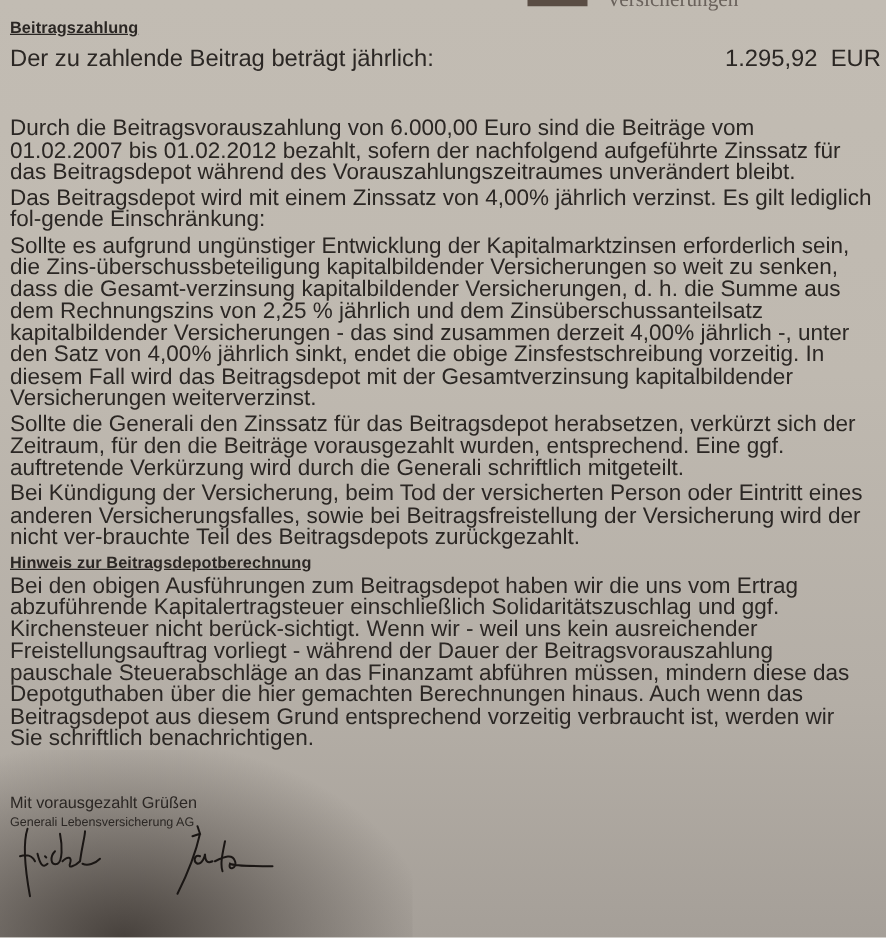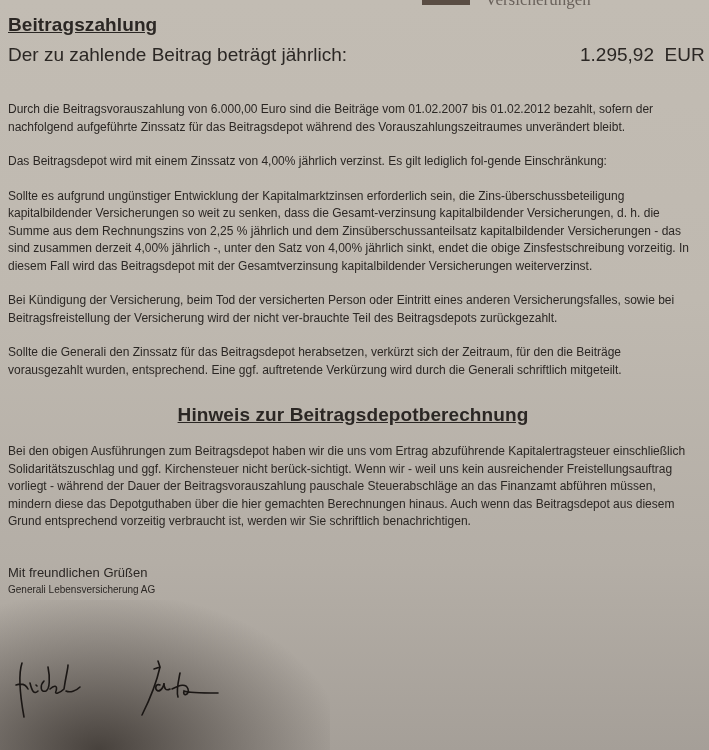--- a/index.html
+++ b/index.html
@@ -10,54 +10,54 @@
     color: #2b2724;
   }
   .vignette {
     position: absolute; left: 0; top: 600px; width: 330px; height: 150px;
     background: radial-gradient(ellipse at 30% 100%, rgba(40,34,30,0.75) 0%, rgba(60,54,50,0.35) 45%, rgba(0,0,0,0) 75%);
     pointer-events: none;
   }
   .logo-block { position: absolute; left: 422px; top: 0; width: 48px; height: 5px; background: #5a4d44; }
   .logo-text { position: absolute; left: 485px; top: -10px; font-family: "Liberation Serif", serif; font-size: 17px; color: #6a625c; }
   .page { position: absolute; left: 8px; top: 14px; width: 690px; }
-  .heading { font-weight: bold; font-size: 19px; text-decoration: underline; margin: 0; letter-spacing: 0.1px; }
+  .heading { font-weight: bold; font-size: 13px; text-decoration: underline; margin: 0; letter-spacing: 0.1px; }
   .amount-row { position: relative; font-size: 19px; margin-top: 8px; height: 18px; }
   .amount-value { position: absolute; left: 572px; top: 0; }
-  p { margin: 0; font-size: 12px; line-height: 17.5px; }
+  p { margin: 0; font-size: 18px; line-height: 17.5px; }
   .p1 { margin-top: 39px; }
-  .gap { margin-top: 17px; }
-  .h2 { margin-top: 25px; text-align: center; }
+  .gap { margin-top: 3px; }
+  .h2 { margin-top: 3px; }
   .closing { margin-top: 33px; font-size: 13px; line-height: 17px; }
   .sig { position: absolute; top: 655px; }
 </style>
 </head>
 <body>
 
 <div class="vignette"></div>
 <div class="logo-block"></div>
 <div class="logo-text">Versicherungen</div>
 
 <div class="page">
   <h3 class="heading">Beitragszahlung</h3>
   <div class="amount-row">
     <span>Der zu zahlende Beitrag beträgt jährlich:</span>
     <span class="amount-value" style="white-space:pre">1.295,92  EUR</span>
   </div>
 
   <p class="p1">Durch die Beitragsvorauszahlung von 6.000,00  Euro sind die Beiträge vom 01.02.2007 bis 01.02.2012 bezahlt, sofern der nachfolgend aufgeführte Zinssatz für das Beitragsdepot während des Vorauszahlungszeitraumes unverändert bleibt.</p>
   <p class="gap">Das Beitragsdepot wird mit einem Zinssatz von 4,00% jährlich verzinst. Es gilt lediglich fol-gende Einschränkung:</p>
   <p class="gap">Sollte es aufgrund ungünstiger Entwicklung der Kapitalmarktzinsen erforderlich sein, die Zins-überschussbeteiligung kapitalbildender Versicherungen so weit zu senken, dass die Gesamt-verzinsung kapitalbildender Versicherungen, d.  h. die Summe aus dem Rechnungszins von 2,25  % jährlich und dem Zinsüberschussanteilsatz kapitalbildender Versicherungen -  das sind zusammen derzeit 4,00% jährlich -, unter den Satz von 4,00% jährlich sinkt, endet die obige Zinsfestschreibung vorzeitig. In diesem Fall wird das Beitragsdepot mit der Gesamtverzinsung kapitalbildender Versicherungen weiterverzinst.</p>
+  <p class="gap">Sollte die Generali den Zinssatz für das Beitragsdepot herabsetzen, verkürzt sich der Zeitraum, für den die Beiträge vorausgezahlt wurden, entsprechend. Eine ggf. auftretende Verkürzung wird durch die Generali schriftlich mitgeteilt.</p>
   <p class="gap">Bei Kündigung der Versicherung, beim Tod der versicherten Person oder Eintritt eines anderen Versicherungsfalles, sowie bei Beitragsfreistellung der Versicherung wird der nicht ver-brauchte Teil des Beitragsdepots zurückgezahlt.</p>
-  <p class="gap">Sollte die Generali den Zinssatz für das Beitragsdepot herabsetzen, verkürzt sich der Zeitraum, für den die Beiträge vorausgezahlt wurden, entsprechend. Eine ggf. auftretende Verkürzung wird durch die Generali schriftlich mitgeteilt.</p>
 
   <h3 class="heading h2">Hinweis zur Beitragsdepotberechnung</h3>
   <p class="gap">Bei den obigen Ausführungen zum Beitragsdepot haben wir die uns vom Ertrag abzuführende Kapitalertragsteuer einschließlich Solidaritätszuschlag und ggf. Kirchensteuer nicht berück-sichtigt. Wenn wir -  weil uns kein ausreichender Freistellungsauftrag vorliegt  - während der Dauer der Beitragsvorauszahlung pauschale Steuerabschläge an das Finanzamt abführen müssen, mindern diese das Depotguthaben über die hier gemachten Berechnungen hinaus. Auch wenn das Beitragsdepot aus diesem Grund entsprechend vorzeitig verbraucht ist, werden wir Sie schriftlich benachrichtigen.</p>
 
-  <p class="closing">Mit freundlichen Grüßen</p>
+  <p class="closing">Mit vorausgezahlt Grüßen</p>
   <p style="font-size:10px; line-height:17px;">Generali Lebensversicherung AG</p>
 </div>
 
 <svg class="sig" style="left:10px;" width="80" height="70" viewBox="0 0 80 70">
   <path d="M12 8 C8 20, 10 40, 14 62 M6 30 C12 28, 16 30, 18 34 M20 28 C22 36, 24 40, 28 36 M26 30 L27 31 M34 26 C30 30, 30 38, 36 36 C40 34, 40 22, 38 12 M40 34 C44 30, 48 30, 46 36 C44 40, 50 38, 54 34 M54 34 C56 20, 58 14, 58 10 M56 36 C60 38, 66 36, 70 32" fill="none" stroke="#1a1614" stroke-width="1.6" stroke-linecap="round"></path>
 </svg>
 <svg class="sig" style="left:130px;" width="100" height="70" viewBox="0 0 100 70">
   <path d="M28 6 L30 12 L24 14 M30 12 C26 30, 18 48, 12 60 M30 30 C26 28, 24 34, 28 36 C32 36, 34 30, 34 28 C34 34, 36 36, 40 34 M50 18 C48 28, 46 36, 48 42 M42 34 C50 30, 56 28, 58 34 C60 40, 52 42, 54 36 C58 38, 74 38, 88 38" fill="none" stroke="#1a1614" stroke-width="1.6" stroke-linecap="round"></path>
 </svg>
 

